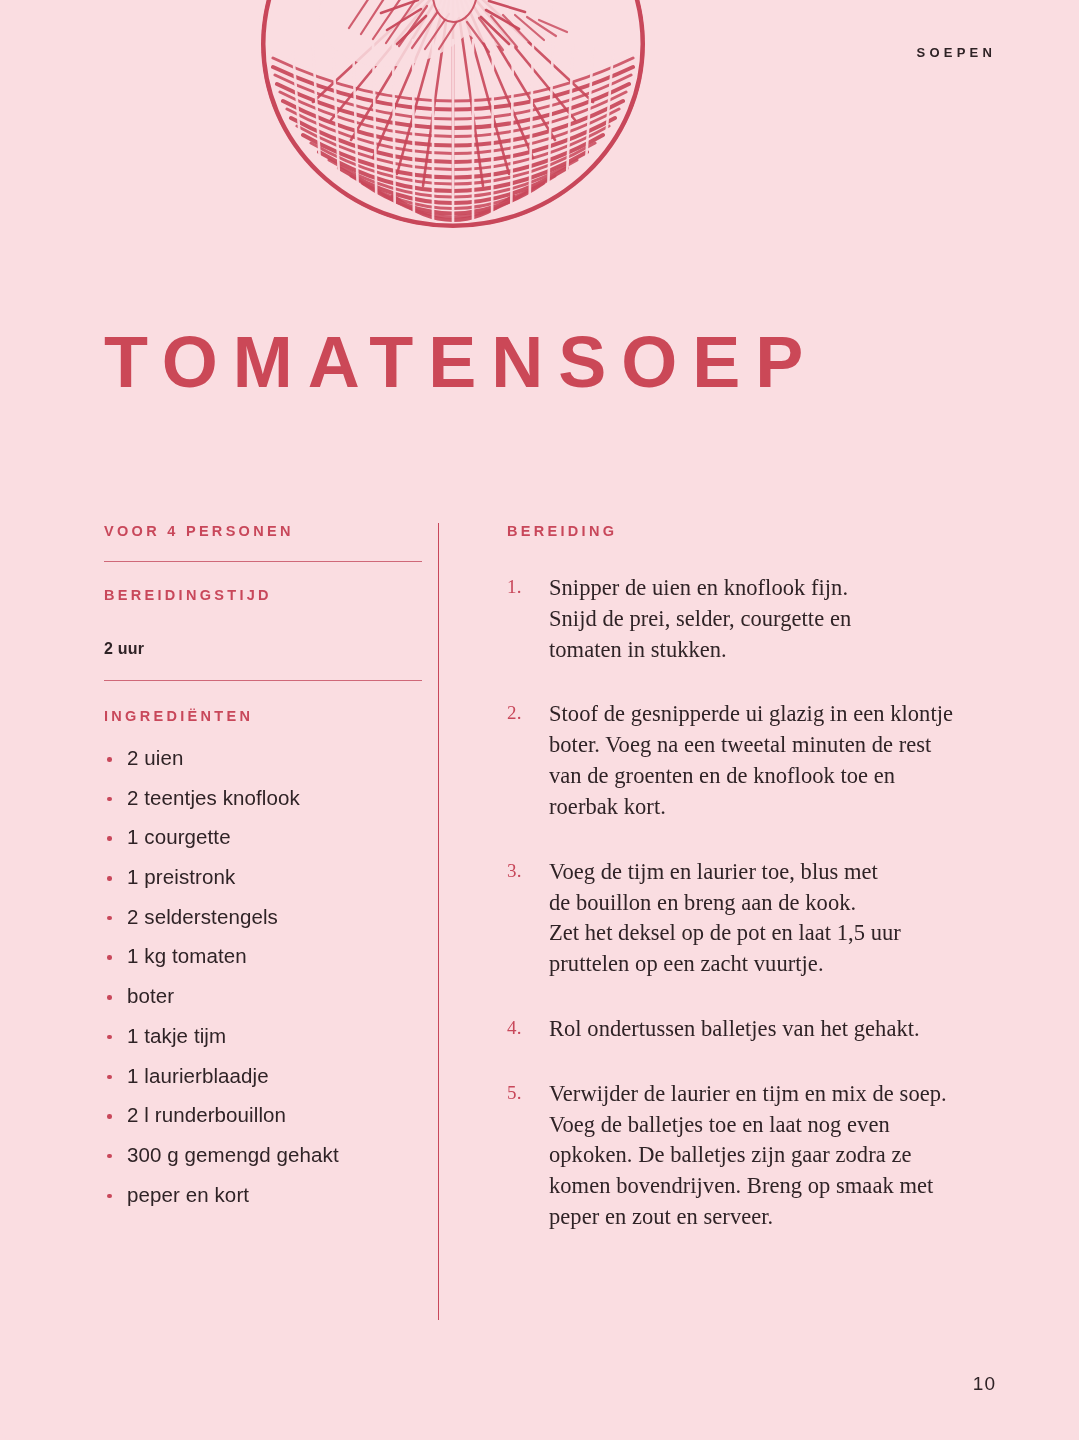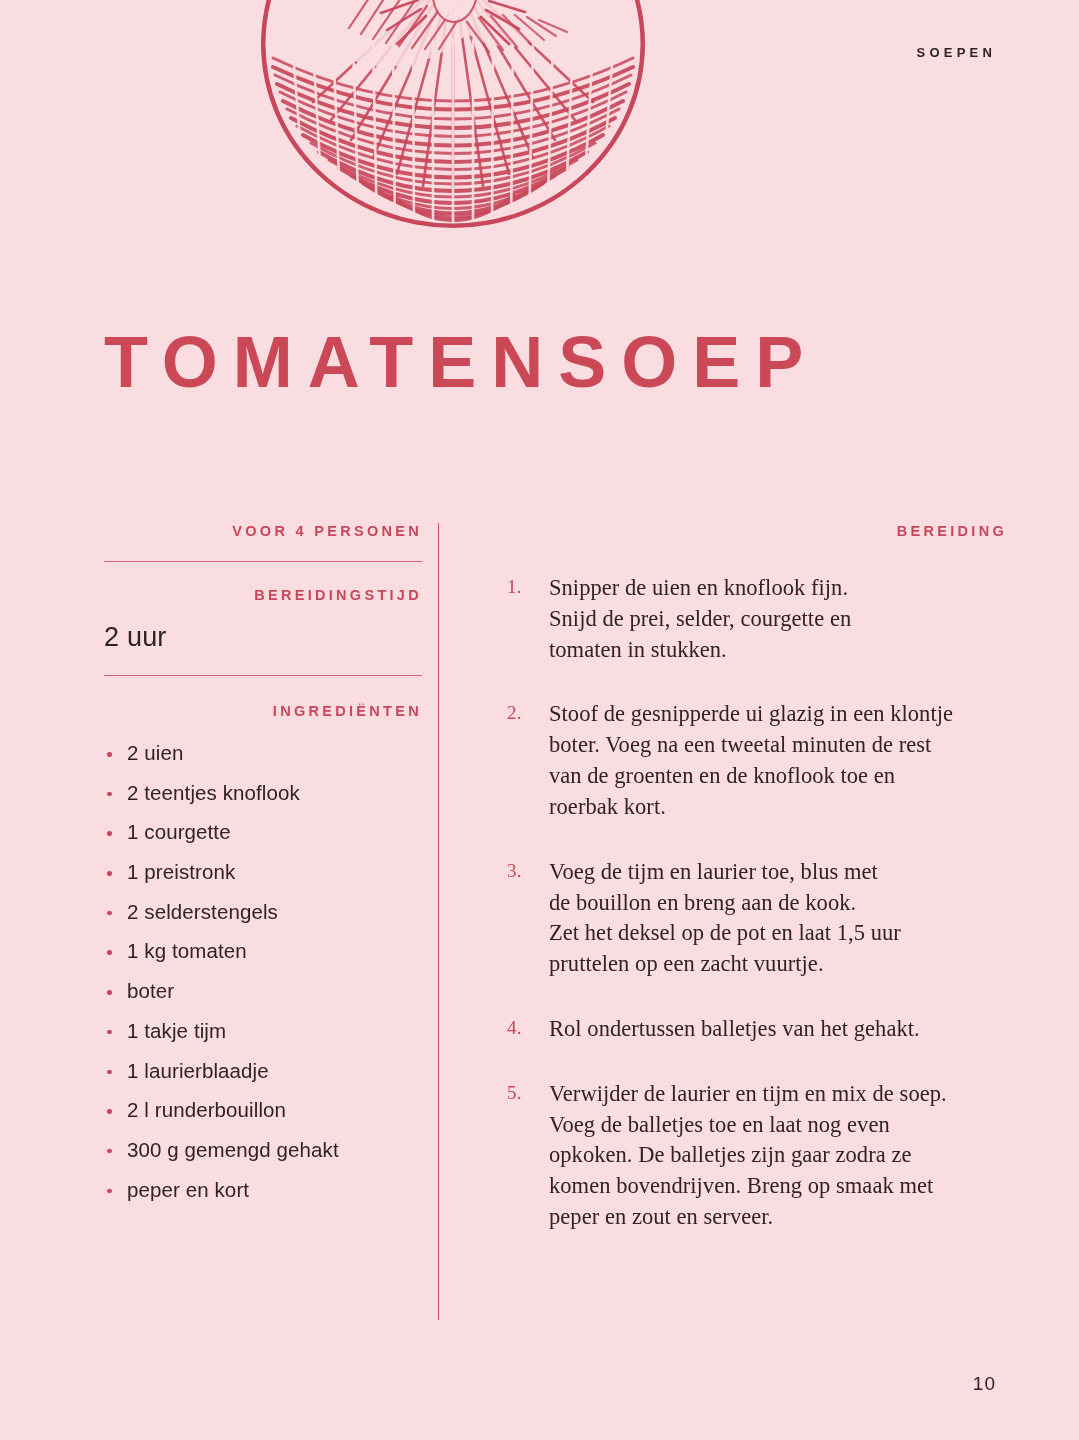--- a/index.html
+++ b/index.html
@@ -95,38 +95,37 @@
     width: 318px;
   }
 
   .section-label {
     font-family: "Liberation Sans", sans-serif;
     font-size: 14.5px;
     font-weight: 700;
     letter-spacing: 3.3px;
     color: #c8475a;
     text-transform: uppercase;
-    text-align: right;
   }
 
   .meta-block {
     padding-bottom: 22px;
   }
   .meta-block.has-rule {
     border-bottom: 1px solid #cf6878;
   }
   .meta-block + .meta-block {
     padding-top: 25px;
   }
 
   .meta-value {
-    margin-top: 19px;
-    font-family: "Liberation Sans", sans-serif;
-    font-size: 27px;
-    font-weight: 400;
+    margin-top: 37px;
+    font-family: "Liberation Sans", sans-serif;
+    font-size: 16px;
+    font-weight: 700;
     color: #2f2326;
     letter-spacing: 0.2px;
   }
 
   .ing-heading {
     padding-top: 27px;
   }
 
   .ingredients {
     list-style: none;

